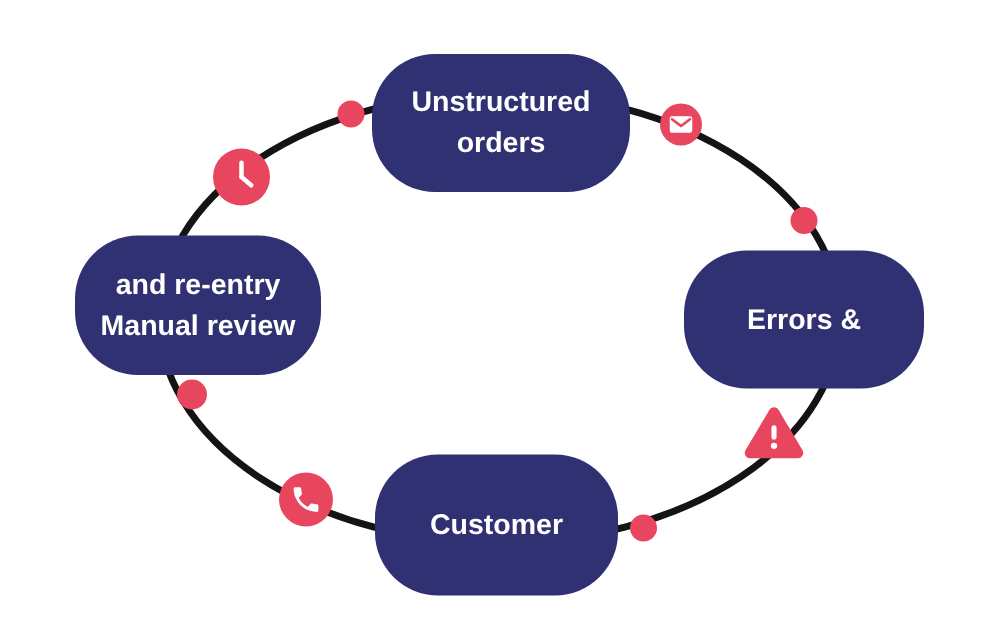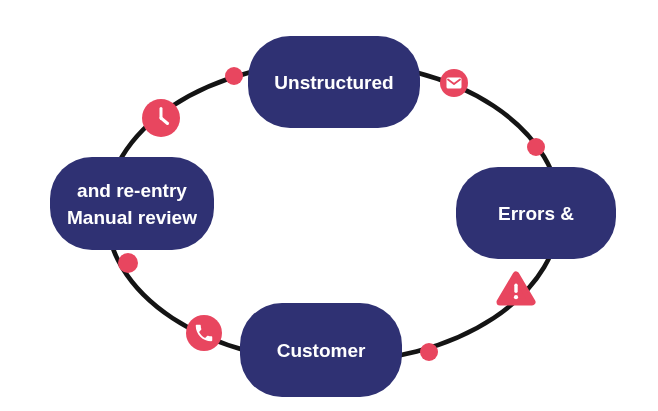--- a/index.html
+++ b/index.html
@@ -20,21 +20,21 @@
   .orbit ellipse{fill:none;stroke:var(--path);stroke-width:4.6px;}
   .pill{
     position:absolute;z-index:2;background:var(--node-fill);border-radius:42px;
     display:flex;flex-direction:column;align-items:center;justify-content:center;
     color:var(--node-text);font-weight:700;font-size:19px;line-height:27px;
     text-align:center;
   }
   .pill-top{left:248px;top:36px;width:172px;height:92px;}
   .pill-left{left:50px;top:157px;width:164px;height:93px;}
   .pill-right{left:456px;top:167px;width:160px;height:92px;}
-  .pill-bottom{left:240px;top:303px;width:162px;height:94px;}
+  .pill-bottom{left:250px;top:303px;width:162px;height:94px;}
   .badge{
     position:absolute;z-index:3;background:var(--accent);border-radius:50%;
     display:flex;align-items:center;justify-content:center;
   }
   .badge-clock{left:142px;top:99px;width:38px;height:38px;}
   .badge-mail{left:440px;top:69px;width:28px;height:28px;}
   .badge-phone{left:186px;top:315px;width:36px;height:36px;}
   .badge-warning{
     position:absolute;z-index:3;left:495px;top:269px;width:42px;height:40px;
     background:transparent;display:flex;align-items:center;justify-content:center;
@@ -55,20 +55,21 @@
 <body>
 
 <div class="stage">
 
   <svg class="orbit" width="658" height="411" viewBox="0 0 658 411" aria-hidden="true">
     <ellipse cx="333" cy="212" rx="227" ry="150"></ellipse>
   </svg>
 
   <div class="pill pill-top">
     <span>Unstructured</span>
+    <span>orders</span>
   </div>
 
   <div class="pill pill-left">
     <span>and re-entry</span>
     <span>Manual review</span>
   </div>
 
   <div class="pill pill-right">
     <span>Errors &amp;</span>
   </div>

